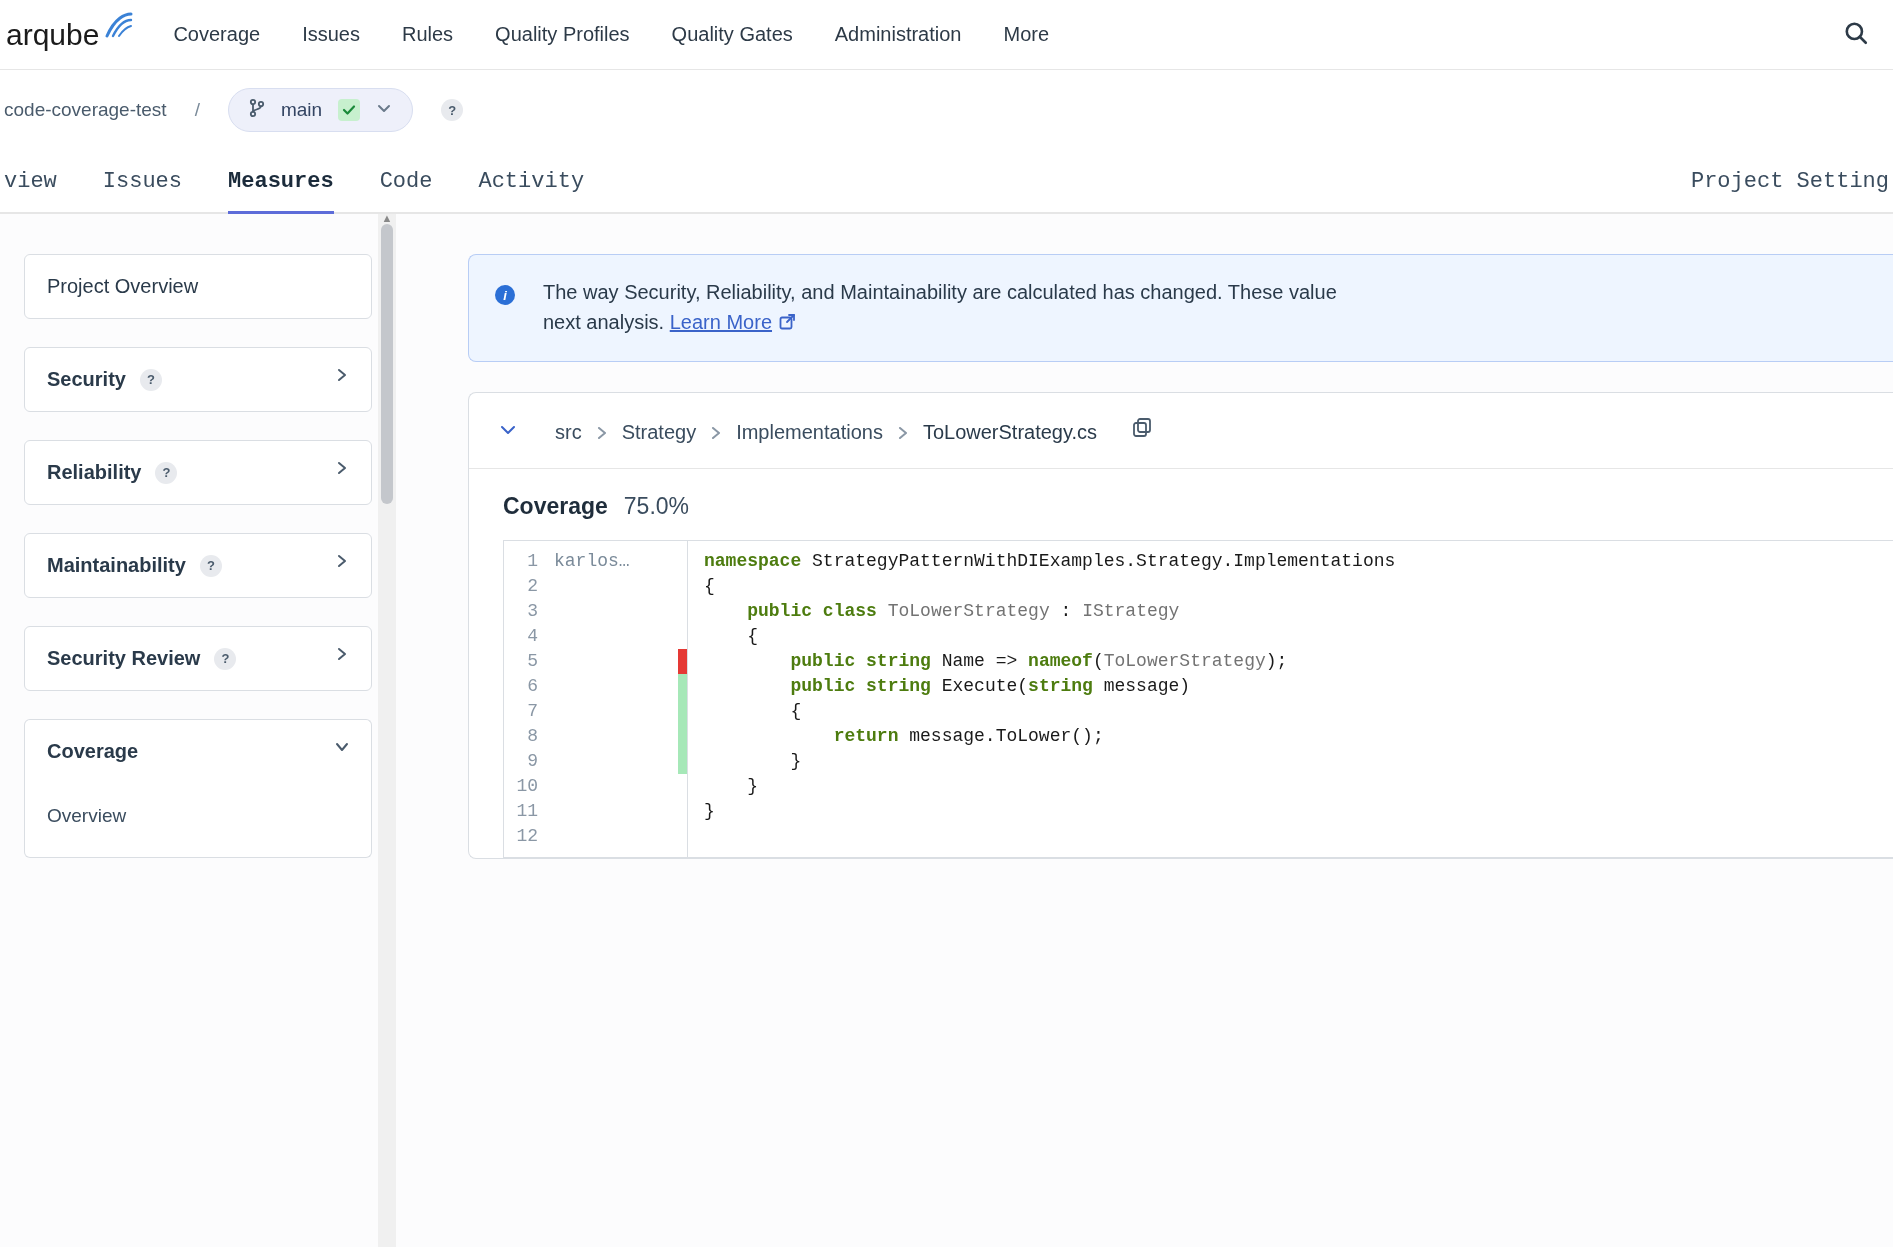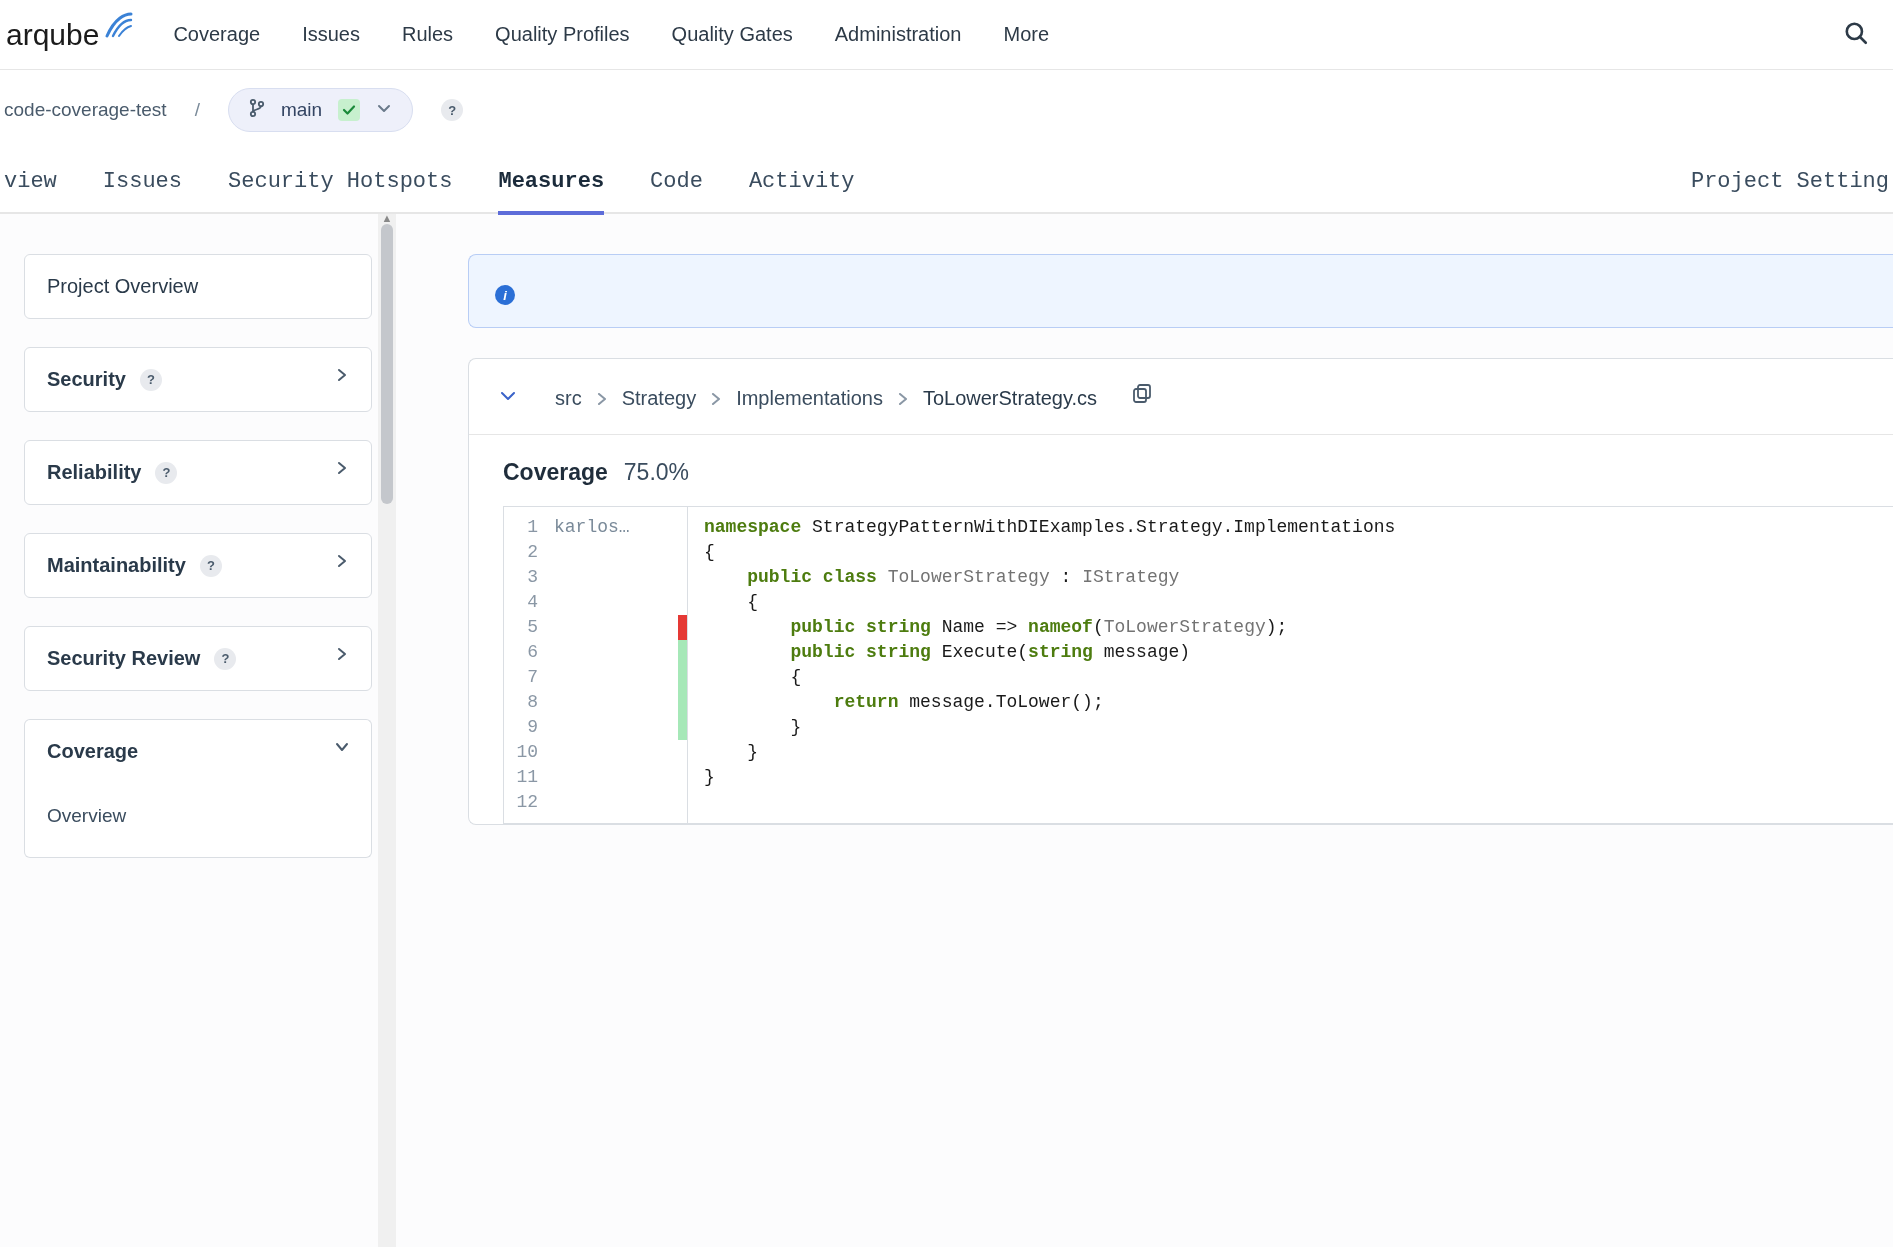--- a/index.html
+++ b/index.html
@@ -378,21 +378,20 @@
       </svg>
     </span>
   </div>
   <span class="help-circle">?</span>
 </div>
 
 <div class="project-tabs">
   <div class="project-tabs-left">
     <span class="proj-tab">view</span>
     <span class="proj-tab">Issues</span>
-    <span class="proj-tab">Security Hotspots</span>
     <span class="proj-tab active">Measures</span>
     <span class="proj-tab">Code</span>
     <span class="proj-tab">Activity</span>
   </div>
   <span class="proj-tab">Project Setting</span>
 </div>
 
 <div class="body-wrap">
 
   <div class="sidebar-col">
@@ -463,20 +462,31 @@
     <div style="border:1px solid #dadee3;border-top:0;border-radius:0 0 6px 6px;background:#fff;padding:8px 0 16px;">
       <div class="side-item">Overview</div>
     </div>
 
   </div>
 
   <div class="main-col">
 
     <div class="banner">
       <span class="info-icon">i</span>
+      <div class="msg">
+        <span>The way Security, Reliability, and Maintainability are calculated has changed. These value</span><br>
+        <span>next analysis. </span>
+        <a href="#"><span>Learn More</span><span class="ext-icon">
+          <svg width="18" height="18" viewBox="0 0 18 18" fill="none" stroke="#3a63c9" stroke-width="1.8" stroke-linecap="round" stroke-linejoin="round">
+            <rect x="2.5" y="4.5" width="11" height="11" rx="1.5"></rect>
+            <polyline points="11,2 16,2 16,7"></polyline>
+            <line x1="16" y1="2" x2="9" y2="9"></line>
+          </svg>
+        </span></a>
+      </div>
     </div>
 
     <div class="file-card">
 
       <div class="file-head">
         <span>
           <svg width="18" height="18" viewBox="0 0 18 18" fill="none" stroke="#3a63c9" stroke-width="2" stroke-linecap="round" stroke-linejoin="round">
               <polyline points="3,6 9,12 15,6"></polyline>
             </svg>
         </span>

